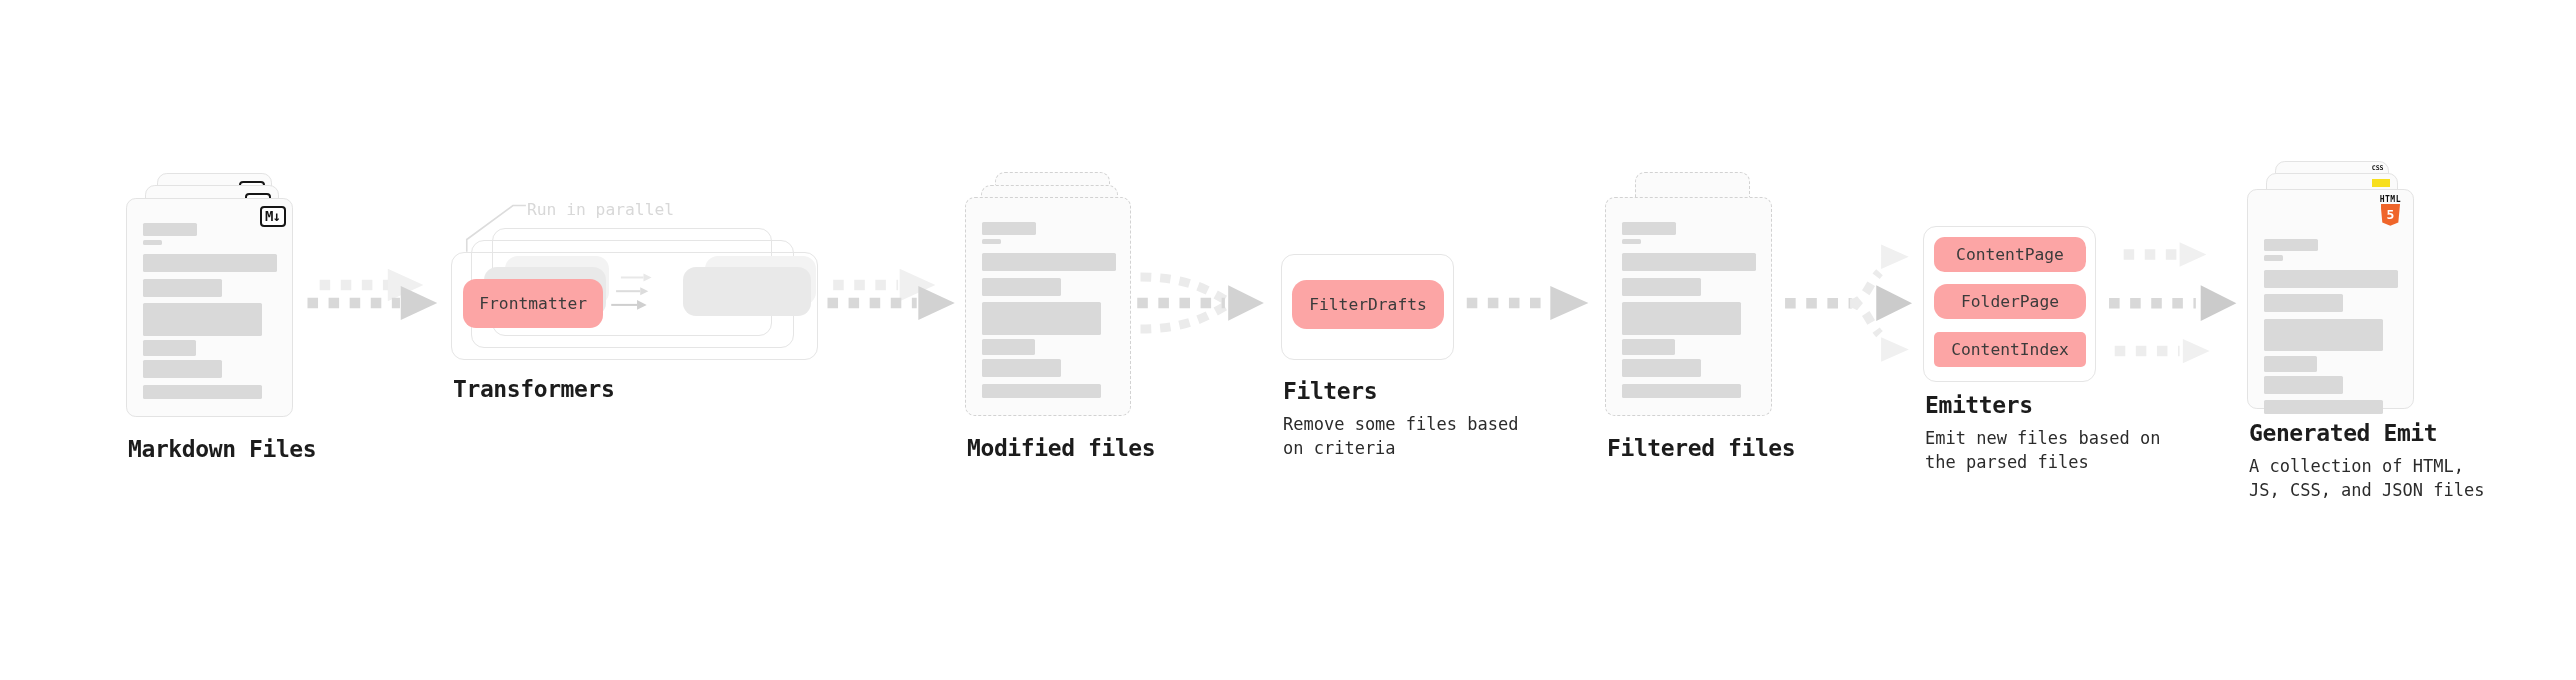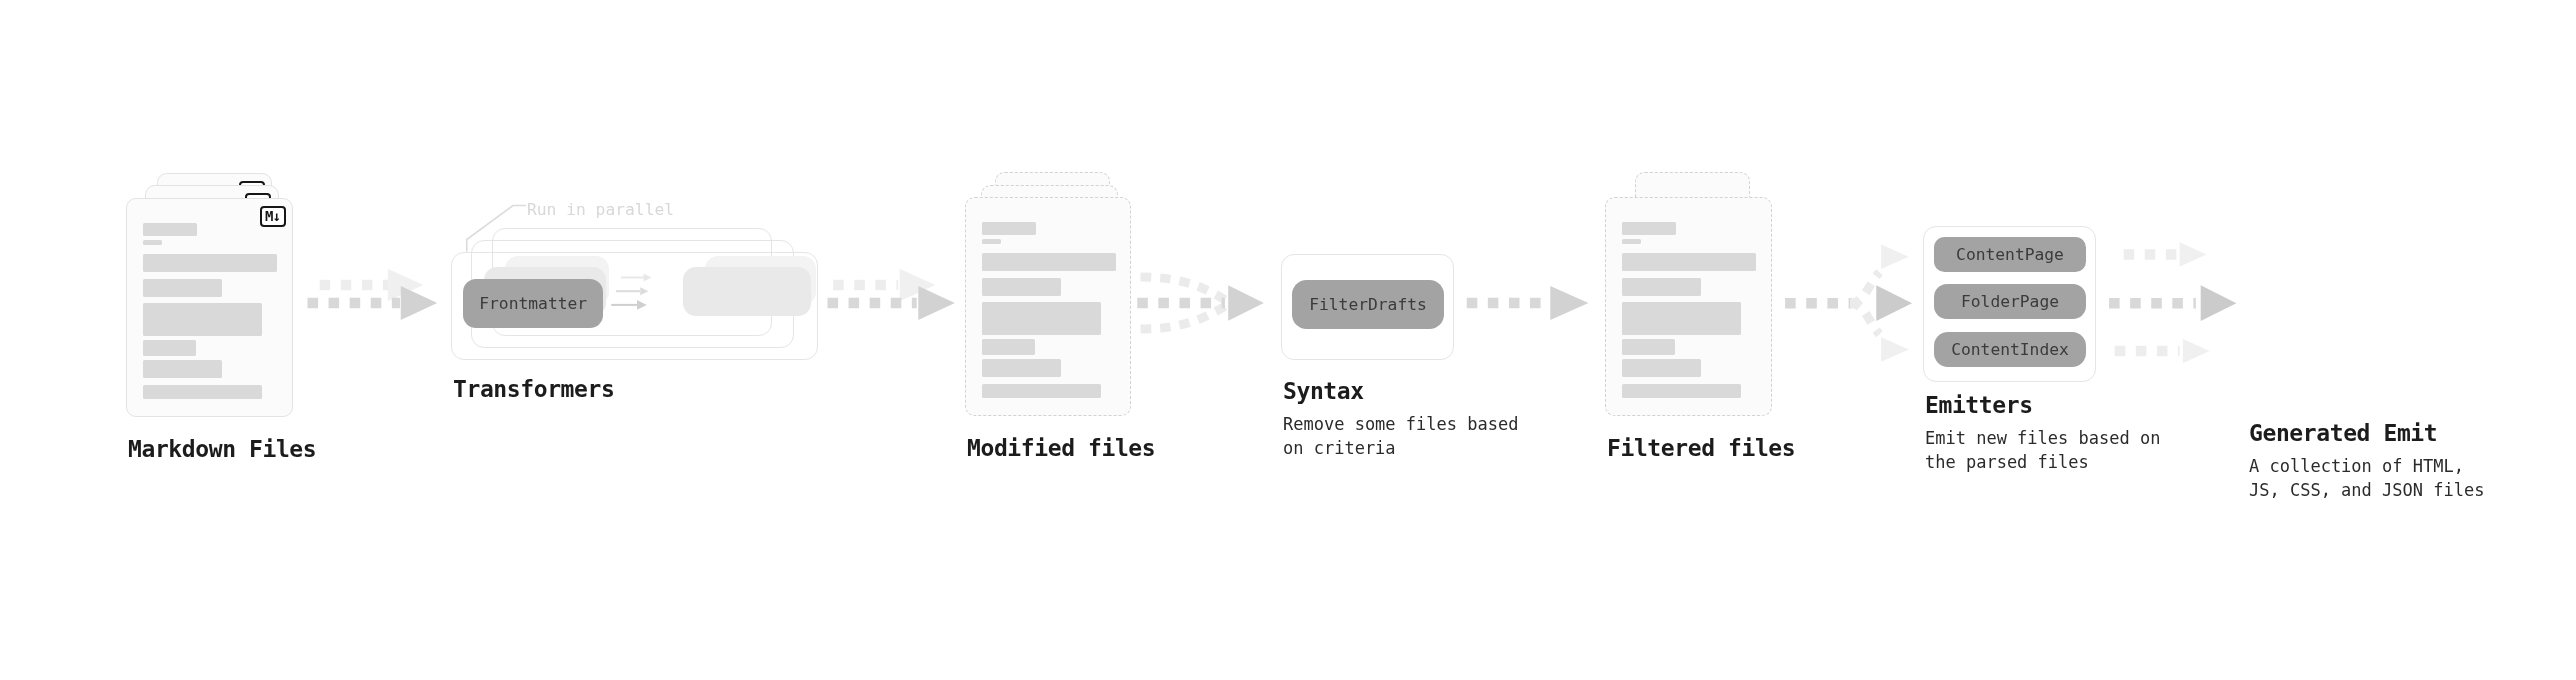--- a/index.html
+++ b/index.html
@@ -6,21 +6,21 @@
   .canvas{position:relative;width:2576px;height:681px;background:#ffffff;overflow:hidden;
           font-family:"DejaVu Sans Mono","Liberation Mono",monospace;color:#222;}
   .abs{position:absolute;}
   .doc{position:absolute;background:#fbfbfb;border:1.6px solid #e3e3e3;border-radius:9.8px;box-sizing:border-box;}
   .doc.dashed{border:1.6px dashed #d2d2d2;background:#fbfbfb;}
   .bars{position:absolute;left:16.3px;top:24.4px;}
   .bar{background:#d9d9d9;border-radius:1.6px;}
   .md-badge{position:absolute;right:6.5px;top:6.5px;border:2.4px solid #161616;border-radius:4.1px;background:#fff;
             color:#161616;font-weight:bold;font-size:14px;line-height:1;padding:1.6px 3.3px;letter-spacing:-0.8px;}
   .obox{position:absolute;border:1.6px solid #e5e5e5;border-radius:13px;box-sizing:border-box;background:transparent;}
-  .pill{position:absolute;background:#a3a3a3;border-radius:13px;display:flex;align-items:center;justify-content:center;
+  .pill{position:absolute;background:#fca5a5;border-radius:13px;display:flex;align-items:center;justify-content:center;
         color:#3b3b3b;font-size:16.3px;white-space:nowrap;}
   .pill.g1{background:#e9e9e9;}
   .pill.g2{background:#f3f3f3;}
   .heading{position:absolute;font-size:23px;font-weight:600;color:#1c1c1c;white-space:nowrap;letter-spacing:-0.4px;}
   .sub{position:absolute;font-size:17px;line-height:23.6px;color:#2b2b2b;white-space:pre-line;}
   .annotation{position:absolute;font-size:16.3px;color:#d8d8d8;white-space:nowrap;}
   .bullets div{white-space:nowrap;}
   .bullets .b{padding-left:6.5px;}
   
   .dash{stroke:#d8d8d8;stroke-width:13;stroke-dasharray:13 13;fill:none;}
@@ -130,21 +130,21 @@
 
   <svg class="abs" style="left:1134px;top:264px" width="138" height="78" viewBox="0 0 170 96">
     <path class="curve" d="M8,16 C62,16 88,30 112,44"></path>
     <path class="curve" d="M8,80 C62,80 88,66 112,52"></path>
     <line class="dash" x1="4" y1="48" x2="112" y2="48"></line>
     <polygon class="head" points="116,26 160,48 116,70"></polygon>
   </svg>
 
   <div class="obox" style="left:1281px;top:254px;width:173px;height:106px"></div>
   <div class="pill" style="left:1292px;top:280px;width:152px;height:49px;border-radius:14.6px">FilterDrafts</div>
-  <div class="heading" style="left:1283px;top:378px">Syntax</div>
+  <div class="heading" style="left:1283px;top:378px">Filters</div>
   <div class="sub" style="left:1283px;top:413px">Remove some files based
 on criteria</div>
 
   <svg class="abs" style="left:1461px;top:264px" width="134" height="73" viewBox="0 0 165 90">
     <line class="dash" x1="7" y1="48" x2="105" y2="48"></line>
     <polygon class="head" points="110,27 157,48 110,69"></polygon>
   </svg>
 
   <div class="abs" style="left:1605px;top:172px;width:203px;height:252px">
     <div class="doc dashed" style="left:30px;top:0px;width:115px;height:219px"></div>
@@ -168,32 +168,59 @@
     <path class="curve" d="M80,85 C98,85 102,62 116,47"></path>
     <path class="curve" d="M80,85 C98,85 102,108 116,123"></path>
     <polygon class="head f" points="118,13 152,28 118,43"></polygon>
     <polygon class="head dk" points="112,63 156,85 112,107"></polygon>
     <polygon class="head f" points="118,127 152,142 118,157"></polygon>
   </svg>
 
   <div class="obox" style="left:1923px;top:226px;width:173px;height:156px"></div>
   <div class="pill" style="left:1934px;top:237px;width:152px;height:35px;border-radius:10.6px">ContentPage</div>
   <div class="pill" style="left:1934px;top:284px;width:152px;height:35px;border-radius:13px">FolderPage</div>
-  <div class="pill" style="left:1934px;top:332px;width:152px;height:35px;border-radius:14px">ContentIndex</div>
+  <div class="pill" style="left:1934px;top:332px;width:152px;height:35px;border-radius:5px">ContentIndex</div>
   <div class="heading" style="left:1925px;top:392px">Emitters</div>
   <div class="sub" style="left:1925px;top:427px">Emit new files based on
 the parsed files</div>
 
   <svg class="abs" style="left:2105px;top:234px" width="146" height="140" viewBox="0 0 180 172">
     <line class="dash f" x1="23" y1="25" x2="88" y2="25"></line>
     <polygon class="head f" points="92,10 125,25 92,40"></polygon>
     <line class="dash" x1="5" y1="85" x2="112" y2="85"></line>
     <polygon class="head dk" points="118,63 162,85 118,107"></polygon>
     <line class="dash f" x1="12" y1="144" x2="92" y2="144"></line>
     <polygon class="head f" points="96,129 129,144 96,159"></polygon>
   </svg>
 
+  <div class="abs" style="left:2247px;top:161px;width:211px;height:268px">
+    <div class="doc" style="left:28.4px;top:0px;width:114px;height:219px">
+      <div class="css-badge">
+        <div class="css-text">CSS</div>
+        <div class="css-bar" style="background-color: rgb(41, 101, 241);"></div>
+      </div>
+    </div>
+    <div class="doc" style="left:18.7px;top:12.2px;width:132px;height:219px">
+      <div class="js-badge" style="background-color: rgb(247, 223, 30);"></div>
+    </div>
+    <div class="doc" style="left:0px;top:28px;width:167px;height:220px">
+      <div class="html5-badge">
+        <div class="html5-title">HTML</div>
+        <div class="html5-shield" style="background-color: rgb(239, 101, 42);">5</div>
+      </div>
+      <div class="bars" style="top:49px">
+          <div class="bar" style="width: 54px; height: 12.2px; margin-top: 0px;"></div>
+          <div class="bar" style="width: 18.7px; height: 5.7px; margin-top: 4.1px;"></div>
+          <div class="bar" style="width: 134px; height: 18px; margin-top: 9px;"></div>
+          <div class="bar" style="width: 79px; height: 18px; margin-top: 6.5px;"></div>
+          <div class="bar" style="width: 119px; height: 32.5px; margin-top: 6.5px;"></div>
+          <div class="bar" style="width: 53px; height: 16.3px; margin-top: 4.1px;"></div>
+          <div class="bar" style="width: 79px; height: 18px; margin-top: 4.1px;"></div>
+          <div class="bar" style="width: 119px; height: 14px; margin-top: 6.5px;"></div>
+        </div>
+    </div>
+  </div>
   <div class="heading" style="left:2249px;top:420px">Generated Emit</div>
   <div class="sub" style="left:2249px;top:455px">A collection of HTML,
 JS, CSS, and JSON files</div>
 
 </div>
 
 
 </body></html>

